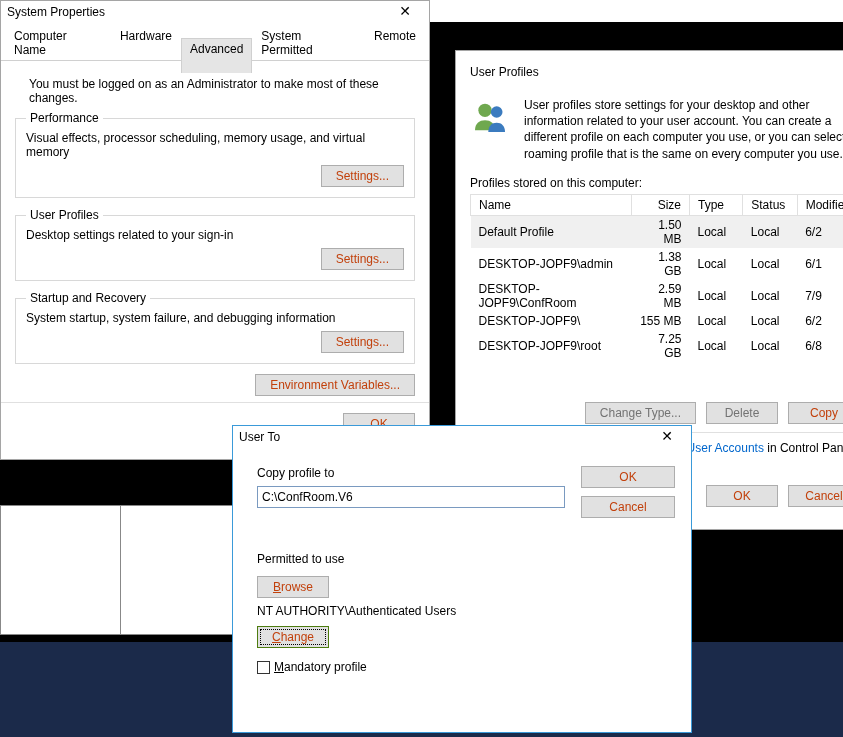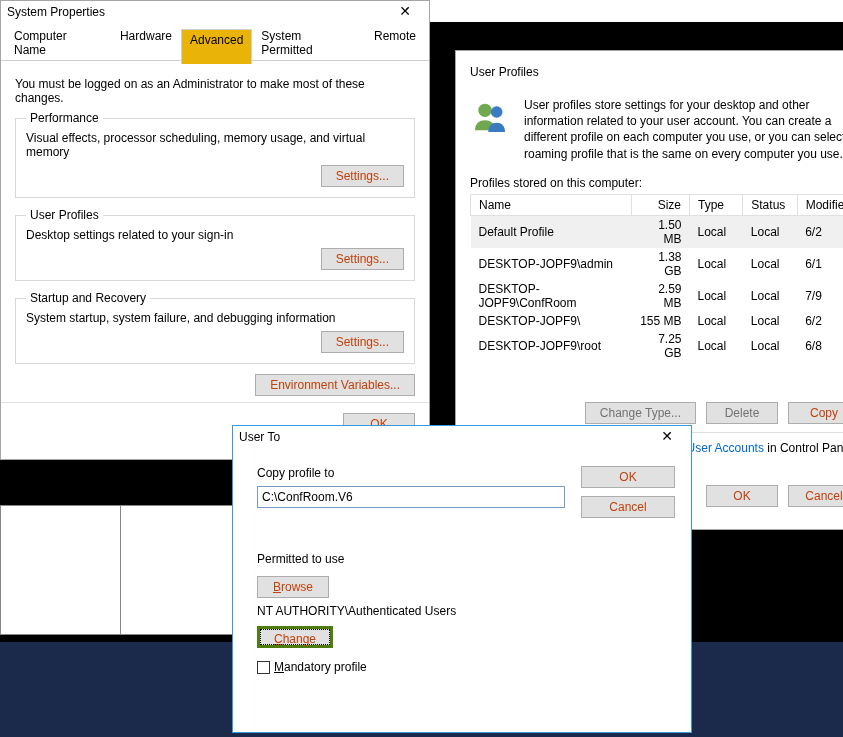--- a/index.html
+++ b/index.html
@@ -8,27 +8,27 @@
   .bluebg { position:absolute; left:0; top:642px; right:0; height:95px; background:#1b2a4a; }
   .whitebr { position:absolute; left:0; top:505px; width:230px; height:130px; background:#fff; border:1px solid #888;}
   .whitebr2 { position:absolute; left:120px; top:505px; width:120px; height:130px; background:#fff; border:1px solid #888;}
 
   .win { position:absolute; background:#fff; border:1px solid #a5a5a5; box-shadow:0 0 0 rgba(0,0,0,0);}
   .titlebar { height:22px; display:flex; align-items:center; padding:0 4px 0 6px; justify-content:space-between;gap:40px;}
   .titlebar .t { font-size:12px; color:#000; }
   .xbtn { width:40px; height:22px; text-align:center; line-height:20px; font-size:14px; color:#000; cursor:pointer;}
   .tabs { display:flex; border-bottom:1px solid #d0d0d0; padding: 0 4px; margin-top:2px;}
   .tab { padding:3px 8px; border:1px solid transparent; border-bottom:none; background:#fff; color:#000; cursor:pointer;}
-  .tab.active { border-color:#d0d0d0; background:#eab308; position:relative; top:4px;}
+  .tab.active { border-color:#d0d0d0; background:#e5e5e5; position:relative; top:13px;}
   .content { padding:10px 14px 6px 14px; }
   fieldset.grp { border:1px solid #d8d8d8; margin:6px 0 10px 0; padding:6px 10px 10px 10px;}
   fieldset.grp legend { padding:0 4px; color:#000;}
   .btn { background:#e1e1e1; border:1px solid #adadad; padding:2px 14px; min-width:72px; height:22px; line-height:16px; cursor:pointer; color:#c2410c;}
   .btn:disabled { color:#737373;}
-  .btn.focus { outline:1px dotted #000; outline-offset:-4px; border:3px solid #4d7c0f;}
+  .btn.focus { outline:1px dotted #000; outline-offset:-4px; border:1px solid #4d7c0f;}
   .right { text-align:right; margin-top:6px;}
   .dlgfoot { display:flex; justify-content:flex-end; gap:8px; padding:10px 14px;}
   input.text { border:1px solid #7a9ac0; padding:2px 4px; height:22px; width:100%; }
   .chk { display:inline-flex; align-items:center; gap:4px; }
   .chk .box { width:13px; height:13px; border:1px solid #333; display:inline-block;}
   table.prof { width:100%; border-collapse:collapse;}
   table.prof th { text-align:left; font-weight:400; padding:3px 8px; border:1px solid #e0e0e0; background:#fff;}
   table.prof td { padding:2px 8px; }
   table.prof tr.sel td { background:#f0f0f0;margin-top:39px;}
   .link { color:#0066cc; text-decoration:none; }
@@ -50,21 +50,21 @@
     <span class="xbtn">✕</span>
   </div>
   <div class="tabs">
     <div class="tab">Computer Name</div>
     <div class="tab">Hardware</div>
     <div class="tab active">Advanced</div>
     <div class="tab">System Permitted</div>
     <div class="tab">Remote</div>
   </div>
   <div class="content">
-    <div style="margin:6px 0 4px 0;">You must be logged on as an Administrator to make most of these changes.</div>
+    <div style="margin:6px 0 4px 14px;">You must be logged on as an Administrator to make most of these changes.</div>
     <fieldset class="grp">
       <legend>Performance</legend>
       <div>Visual effects, processor scheduling, memory usage, and virtual memory</div>
       <div class="right"><button class="btn">Settings...</button></div>
     </fieldset>
     <fieldset class="grp">
       <legend>User Profiles</legend>
       <div>Desktop settings related to your sign-in</div>
       <div class="right"><button class="btn">Settings...</button></div>
     </fieldset>

